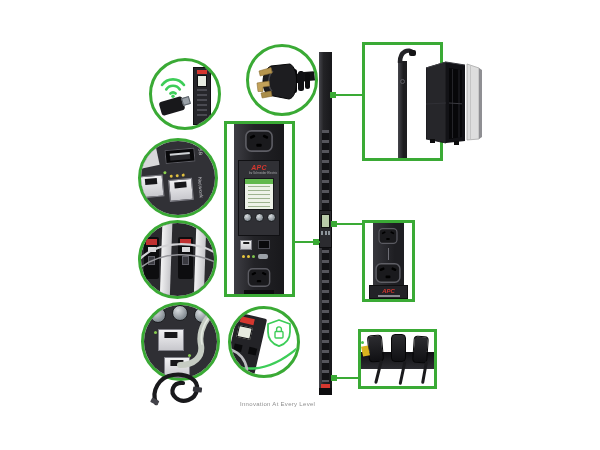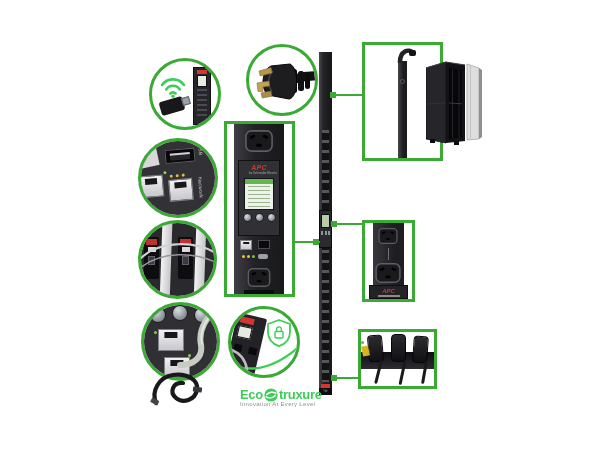--- a/index.html
+++ b/index.html
@@ -269,24 +269,15 @@
     <div class="plugbody" style="left:7px;top:3px;width:15px;height:27px;transform:rotate(-5deg);"></div>
     <div class="plugbody" style="left:30px;top:2px;width:15px;height:28px;"></div>
     <div class="plugbody" style="left:52px;top:4px;width:15px;height:27px;transform:rotate(4deg);"></div>
     <div class="cord" style="left:16px;top:28px;height:24px;transform:rotate(14deg);"></div>
     <div class="cord" style="left:40px;top:29px;height:24px;transform:rotate(12deg);"></div>
     <div class="cord" style="left:62px;top:29px;height:23px;transform:rotate(10deg);"></div>
     <div class="abs" style="left:1px;top:14px;width:7px;height:10px;background:#d9b41f;transform:rotate(-12deg);"></div>
     <div class="led" style="left:0px;top:9px;background:#4cc24c;"></div>
   </div>
 
-  <div class="eco-row">
-    <span class="eco-word">Eco</span>
-    <svg width="14" height="14" viewBox="0 0 14 14">
-      <circle cx="7" cy="7" r="6.6" fill="#3dcd58"></circle>
-      <path d="M2.2,8.8 C5,10.6 9,10 11.2,7.4 M11.8,5.2 C9,3.4 5,4 2.8,6.6" fill="none" stroke="#ffffff" stroke-width="1.5" stroke-linecap="round"></path>
-    </svg>
-    <span class="eco-word">truxure</span>
-    <span class="eco-tm">™</span>
-  </div>
   <div class="eco-tagline">Innovation At Every Level</div>
 
 </div>
 
 </body></html>

